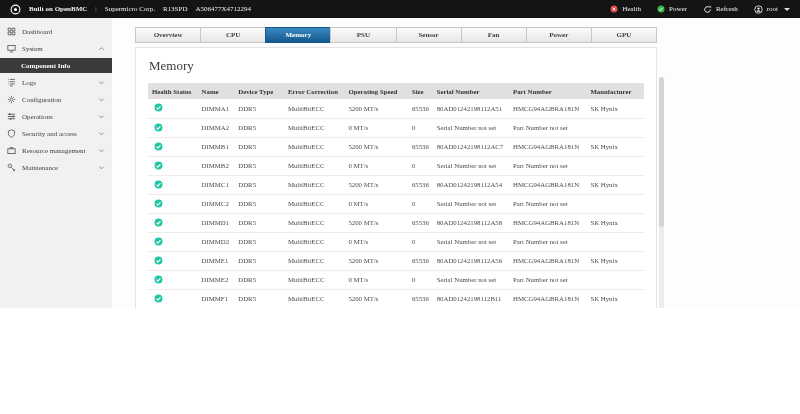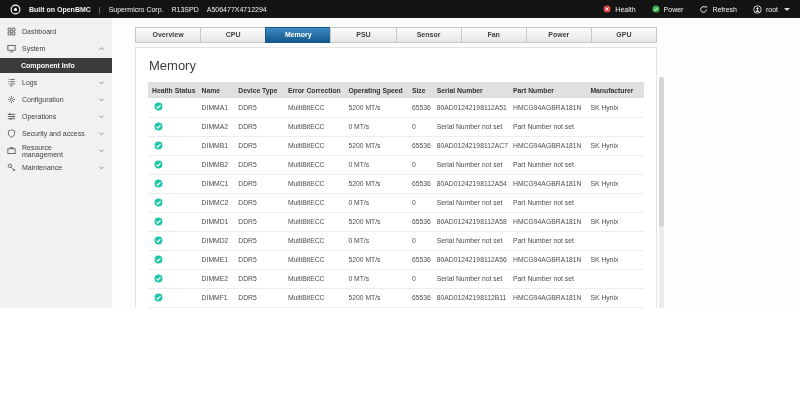--- a/index.html
+++ b/index.html
@@ -1,18 +1,18 @@
 <!DOCTYPE html>
 <html><head>
 <meta charset="utf-8">
 <style>
   * { margin:0; padding:0; box-sizing:border-box; }
   html,body { width:800px; height:414px; }
   body { font-family:"Liberation Sans","DejaVu Sans",sans-serif; background:#fff; }
-  .screen { position:relative; width:800px; height:308px; overflow:hidden; background:#fdfdfd; }
+  .screen { position:relative; width:800px; height:308px; overflow:hidden; background:#fdfdfd;font-family:Liberation Serif, serif; }
 
   
   .topbar { position:absolute; top:0; left:0; right:0; height:18px; background:#141414;
             display:flex; align-items:center; justify-content:space-between; padding:0 10px;
             color:#f2f2f2; font-size:7px; }
   .tb-left, .tb-right { display:flex; align-items:center; }
   .tb-left  > * { margin-right:8px; }
   .tb-right > * { margin-left:16px; }
   .tb-item { display:flex; align-items:center; gap:4px; cursor:pointer; }
   .tb-sep { color:#9a9a9a; }

